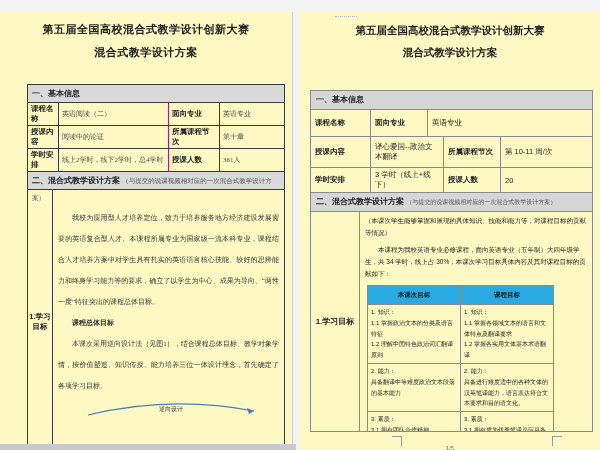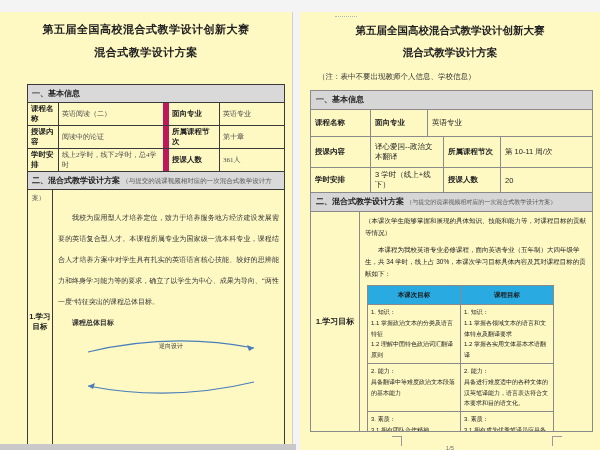--- a/index.html
+++ b/index.html
@@ -16,21 +16,21 @@
   .l-title2{position:absolute;left:0;top:33px;width:100%;text-align:center;
             font-size:11px;font-weight:bold;letter-spacing:.5px;}
   .l-table{position:absolute;left:27px;top:72px;width:258px;height:370px;
            border:1.5px solid #3a3a3a;box-sizing:border-box;display:flex;flex-direction:column;}
   .sec{height:17px;line-height:17px;background:#d9d9d9;border-bottom:1px solid #3a3a3a;
        font-size:8px;font-weight:bold;padding-left:4px;flex:none;}
   .sec .note{font-weight:normal;font-size:6.5px;color:#555;}
   .irow{display:flex;height:22px;border-bottom:1px solid #3a3a3a;flex:none;font-size:7.5px;}
   .irow>div{display:flex;align-items:center;padding:0 3px;box-sizing:border-box;}
   .lc1{width:31px;border-right:1px solid #3a3a3a;font-weight:bold;}
-  .lc2{width:110px;border-right:6px solid #be185d;}
+  .lc2{width:110px;border-right:1px solid #be185d;}
   .lc3{width:51px;border-right:1px solid #3a3a3a;font-weight:bold;}
   .lc4{flex:1;}
   .kaiti{font-family:"Liberation Serif",serif;color:#4a4a4a;font-size:7px;}
   .l-body{display:flex;flex:1;min-height:0;}
   .goal-col{width:24px;border-right:1px solid #3a3a3a;display:flex;align-items:center;
             justify-content:center;text-align:center;font-size:7.5px;font-weight:bold;flex:none;}
   .l-content{flex:1;padding:18px 5px 0 5px;font-family:"Liberation Serif",serif;
              font-size:7px;line-height:21px;text-align:justify;color:#333;overflow:hidden;}
   .l-content p{margin:0;text-indent:2em;}
   .l-sub{font-weight:bold;text-indent:2em;margin:0;}
@@ -107,20 +107,21 @@
       <div class="sec">
         <span>二、混合式教学设计方案</span>
         <span class="note">（与提交的说课视频相对应的一次混合式教学设计方案）</span>
       </div>
 
       <div class="l-body">
         <div class="goal-col">1.学习目标</div>
         <div class="l-content">
           <p>我校为应用型人才培养定位，致力于培养服务地方经济建设发展需要的英语复合型人才。本课程所属专业为国家级一流本科专业，课程结合人才培养方案中对学生具有扎实的英语语言核心技能、较好的思辨能力和终身学习能力等的要求，确立了以学生为中心、成果为导向、“两性一度”特征突出的课程总体目标。</p>
           <p class="l-sub">课程总体目标</p>
+          <p>本课次采用逆向设计法（见图1），结合课程总体目标、教学对象学情，按价值塑造、知识传授、能力培养三位一体设计理念，首先确定了各项学习目标。</p>
 
           <div class="diagram">
             <svg class="d-svg" width="226" height="62" viewBox="0 0 226 62">
               <path d="M 30 16 Q 113 -4 196 12" fill="none" stroke="#4a7ebb" stroke-width="1.2"></path>
               <polygon points="196,12 189,9 191,15" fill="#4a7ebb"></polygon>
               <path d="M 196 46 Q 113 66 30 50" fill="none" stroke="#4a7ebb" stroke-width="1.2"></path>
               <polygon points="30,50 37,47 35,53" fill="#4a7ebb"></polygon>
             </svg>
             <div class="d-toplabel">逆向设计</div>
 
@@ -128,21 +129,20 @@
 
         </div>
       </div>
     </div>
   </div>
 
   <div class="page page-right">
     <div class="r-artifact"></div>
     <div class="r-title">第五届全国高校混合式教学设计创新大赛</div>
     <div class="r-title2">混合式教学设计方案</div>
-    <div class="r-note">（注：表中不要出现教师个人信息、学校信息）</div>
 
     <div class="r-table">
       <div class="rsec">一、基本信息</div>
 
       <div class="rrow r-h1">
         <div class="rc1">课程名称</div>
         <div class="rc3">面向专业</div>
         <div class="rc4">英语专业</div>
       </div>
       <div class="rrow r-h2">

